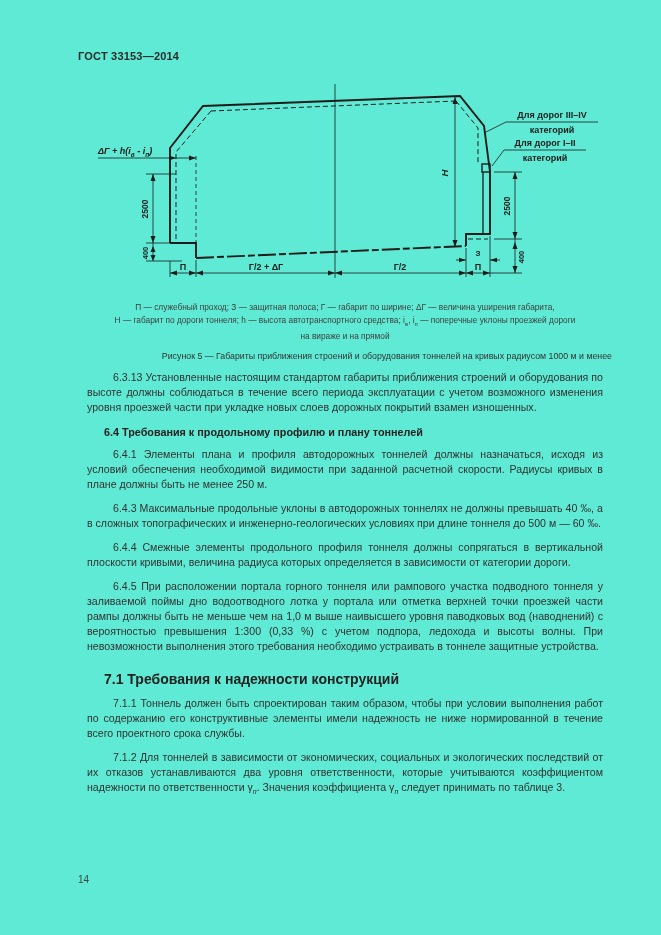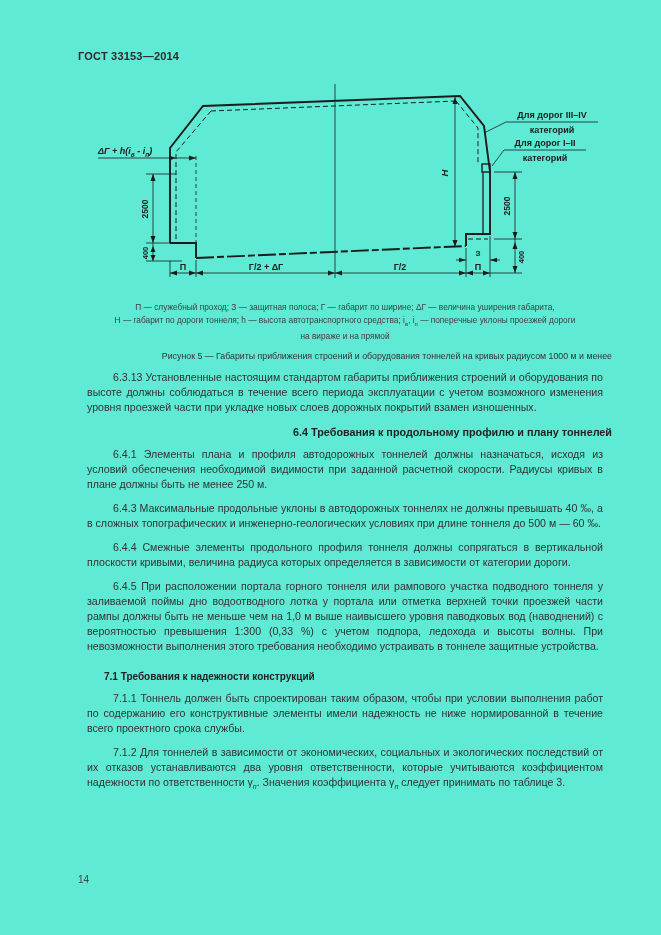--- a/index.html
+++ b/index.html
@@ -9,23 +9,23 @@
   }
   .content{padding:50px 49px 0 78px;}
   .doc-header{font-size:11px;font-weight:bold;color:#2b2b2b;letter-spacing:.2px;}
   .fig-svg{display:block;margin:14px 0 0 -8px;}
   .fig-legend{margin-top:2px;text-align:center;font-size:8.3px;line-height:12.5px;color:#3e3e3e;}
   .fig-legend sub{font-size:6px;}
   .fig-caption{margin-top:9px;text-align:right;font-size:8.8px;color:#333;}
   p.body{font-size:10.6px;line-height:15px;text-align:justify;text-indent:26px;margin:9px;color:#323232;}
   p.body sub{font-size:7px;font-style:italic;}
   .first-after-fig{margin-top:15px;}
-  .h-sub{font-size:10.8px;font-weight:bold;color:#222;margin:11px 0 9px;text-indent:26px;text-align:right;}
+  .h-sub{font-size:10.8px;font-weight:bold;color:#222;margin:11px 0 9px;text-indent:26px;}
   .h-main{font-size:12.8px;font-weight:bold;color:#1d1d1d;margin:21px 0 0;text-indent:26px;}
-  .h-sub2{font-size:10px;font-weight:bold;color:#222;margin:17px 0 9px;text-indent:26px;}
+  .h-sub2{font-size:14px;font-weight:bold;color:#222;margin:17px 0 9px;text-indent:26px;}
   .page-number{position:absolute;left:78px;top:874px;font-size:10px;color:#444;}
   svg text{fill:#1c1c1c;font-family:"Liberation Sans",sans-serif;}
   .dline{stroke:#1c1c1c;stroke-width:0.8;fill:none;}
   .thick{stroke:#1c1c1c;stroke-width:1.9;fill:none;}
   .mid{stroke:#1c1c1c;stroke-width:1.3;fill:none;}
   .dash{stroke:#1c1c1c;stroke-width:1;fill:none;stroke-dasharray:5 3;}
   .arr{fill:#1c1c1c;stroke:none;}
 </style>
 </head>
 <body>

